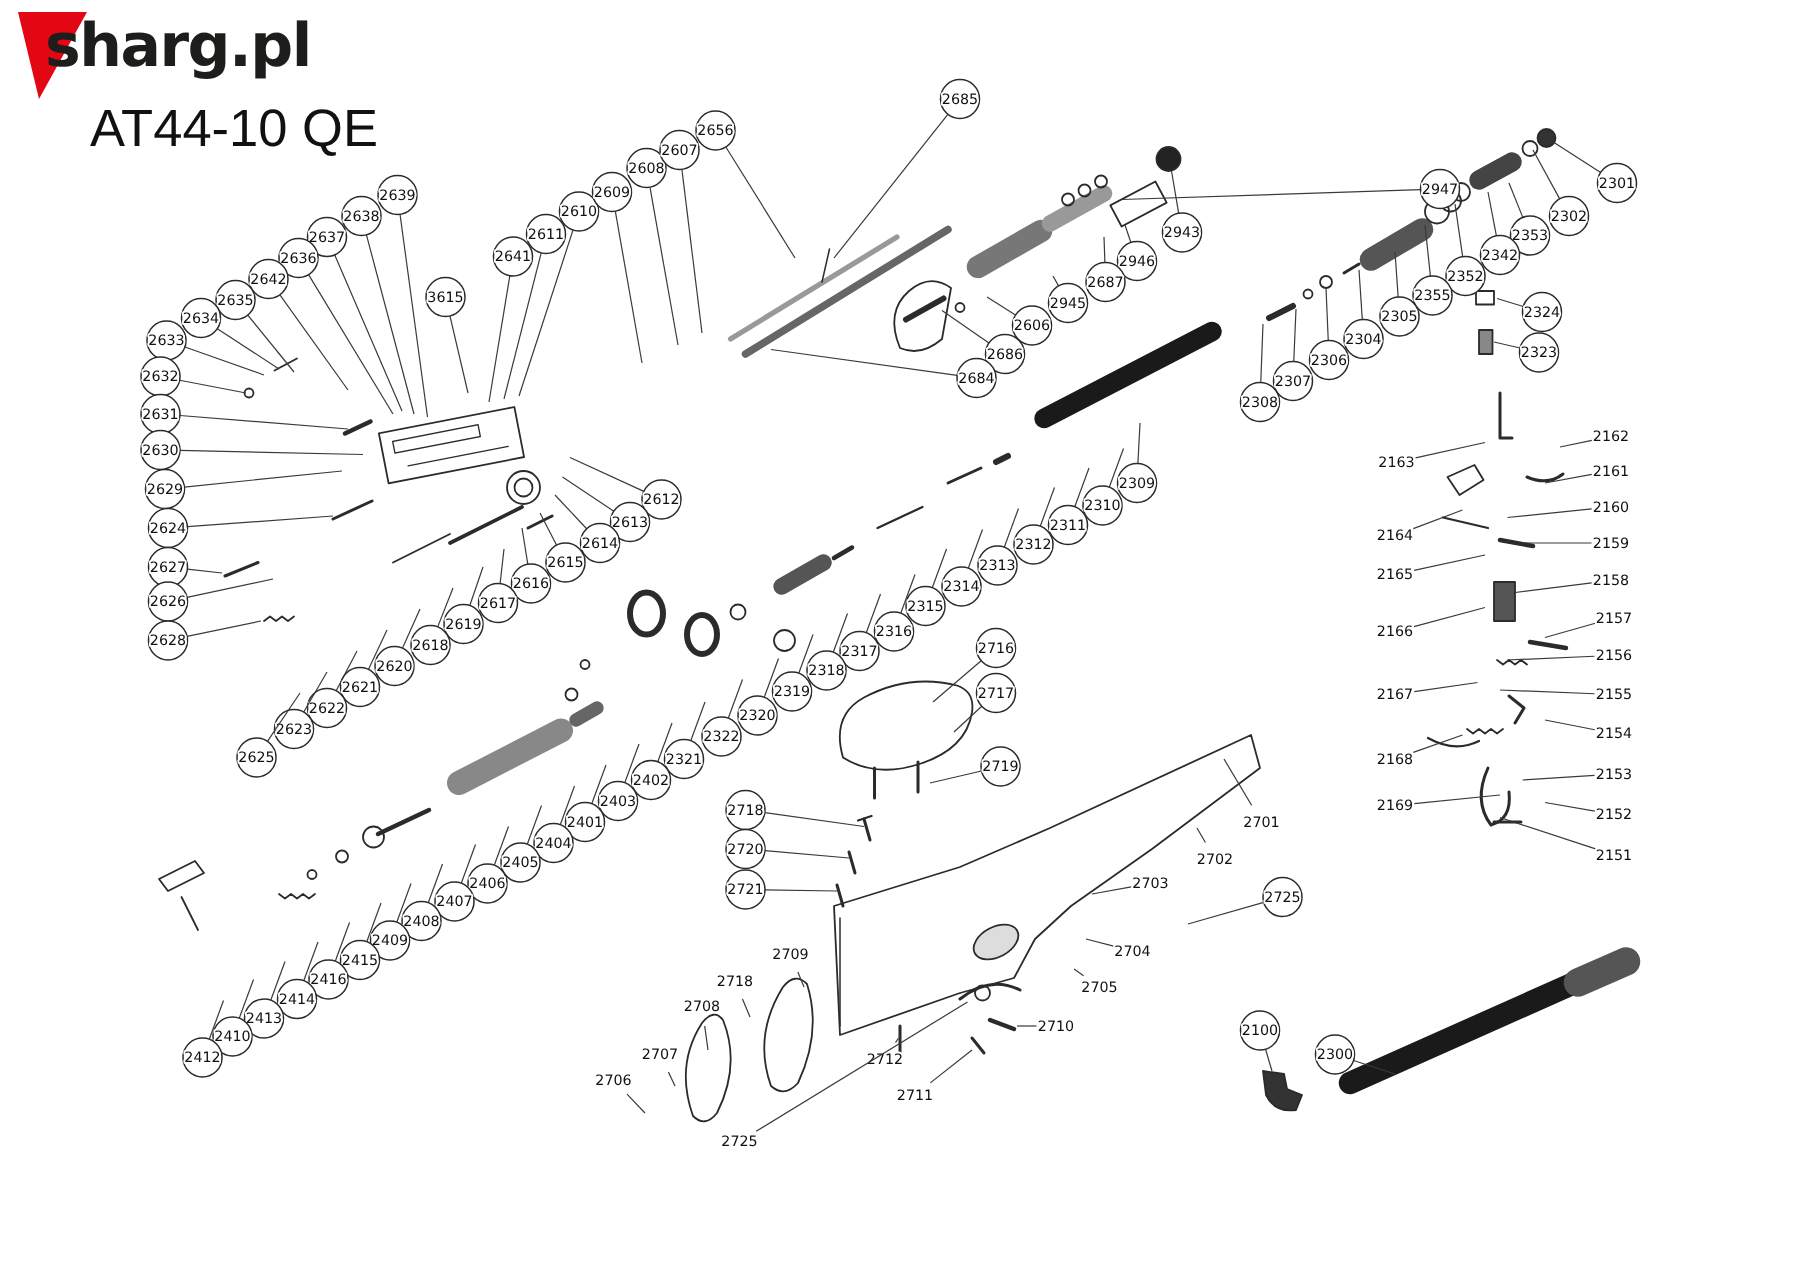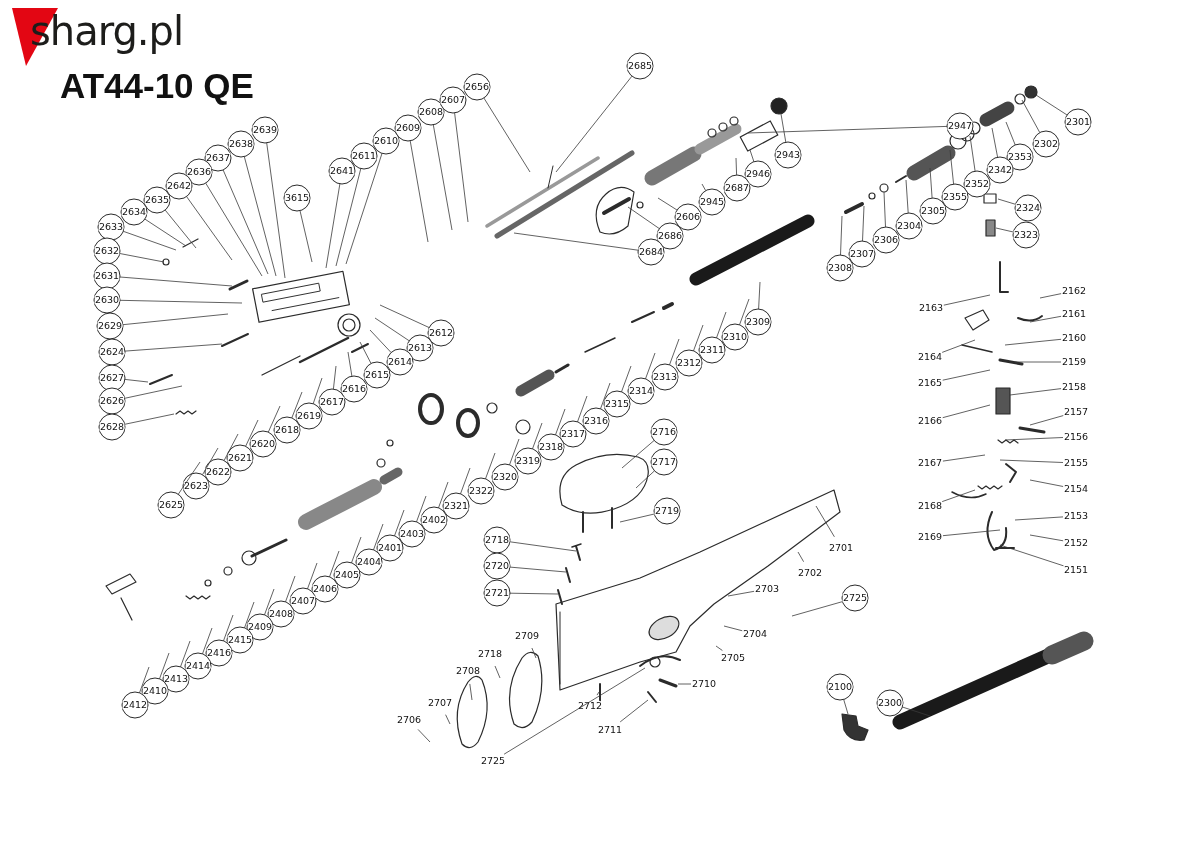--- a/index.html
+++ b/index.html
@@ -4,26 +4,26 @@
 <style>
   html,body{margin:0;padding:0;}
   body{
     width:1200px;height:849px;position:relative;background:#fff;
     font-family:"DejaVu Sans","Liberation Sans",sans-serif;overflow:hidden;
   }
   .logo{position:absolute;left:12px;top:6px;width:300px;height:60px;z-index:5;}
   .logo-flag{position:absolute;left:0;top:2px;}
   .logo-text{
     position:absolute;left:18px;top:2px;
-    font-size:40px;font-weight:normal;color:#1d1d1b;letter-spacing:-1px;
+    font-size:40px;font-weight:bold;color:#1d1d1b;letter-spacing:-1px;
     font-family:"DejaVu Sans","Liberation Sans",sans-serif;
   }
   .title{
     position:absolute;left:60px;top:66px;
-    font-size:35px;font-weight:700;color:#111;z-index:5;
+    font-size:35px;font-weight:400;color:#111;z-index:5;
     font-family:"Liberation Sans","DejaVu Sans",sans-serif;
   }
   svg.diagram{position:absolute;left:0;top:0;}
   .drawing{stroke:#2b2b2b;fill:none;stroke-width:1.2;stroke-linecap:round;stroke-linejoin:round;}
   .leader{stroke:#3a3a3a;stroke-width:0.8;fill:none;}
   .balloon{fill:#fff;stroke:#2b2b2b;stroke-width:1;}
   .part-num{
     font-size:9.5px;fill:#111;text-anchor:middle;
     font-family:"DejaVu Sans",sans-serif;
     paint-order:stroke;stroke:#fff;stroke-width:2.5px;stroke-linejoin:round;

